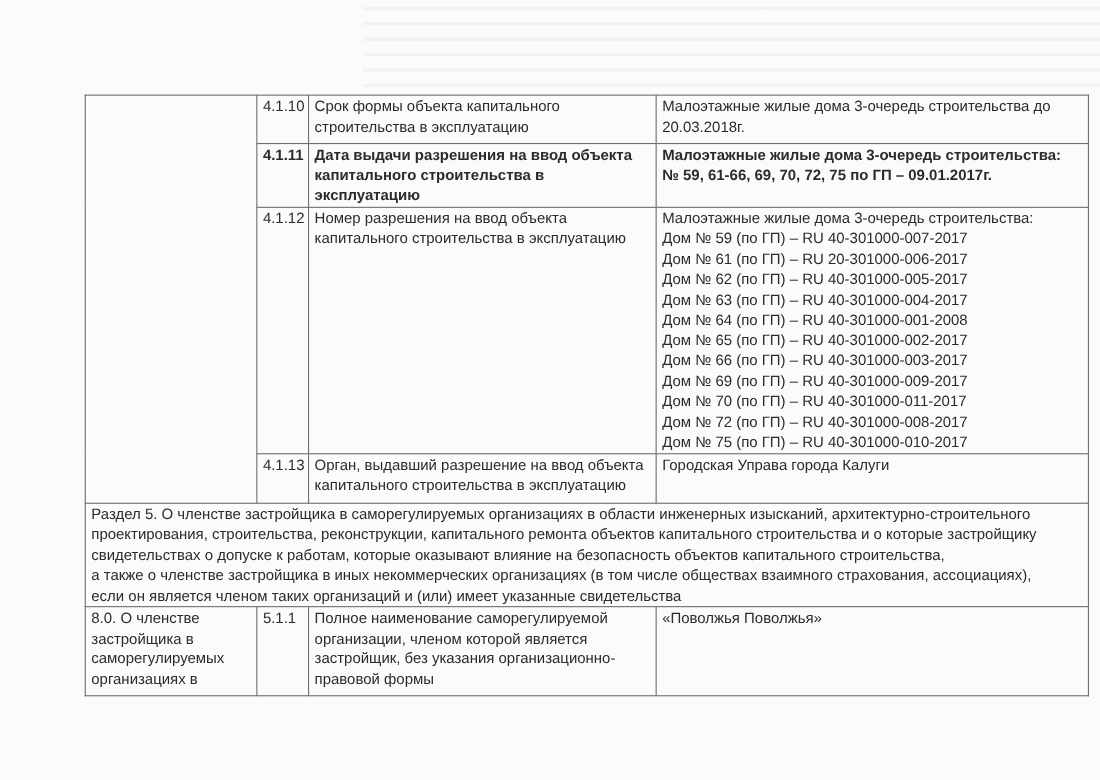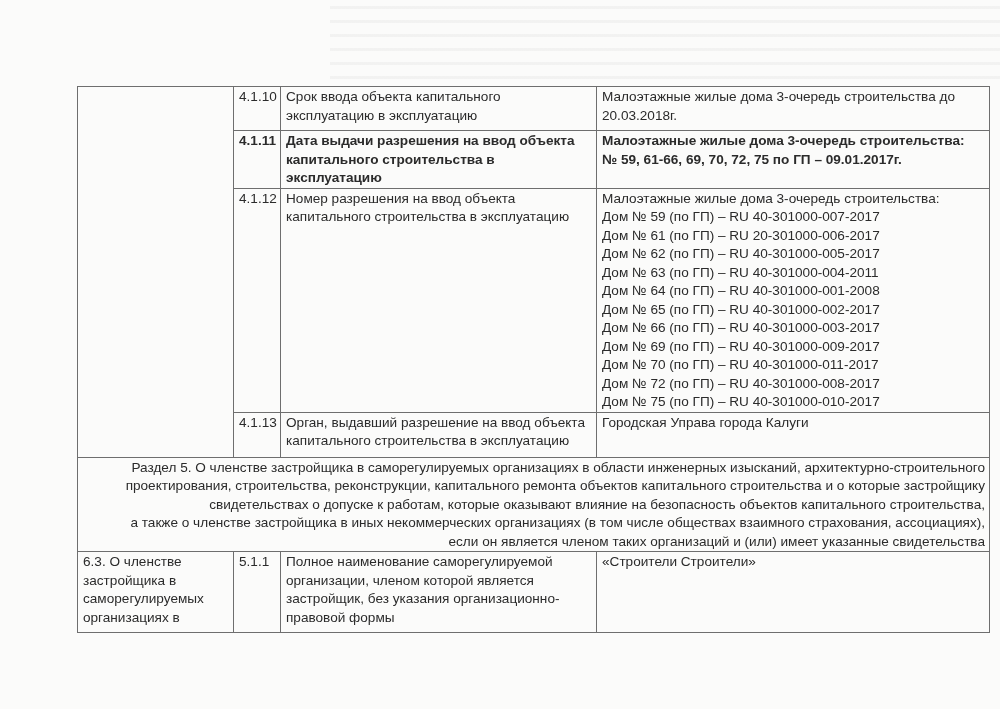--- a/index.html
+++ b/index.html
@@ -47,21 +47,21 @@
       vertical-align: top;
       padding: 1px 4px 0 5px;
       margin-top: 26px;
     }
     col.c1 { width: 156px; }
     col.c2 { width: 47px; }
     col.c3 { width: 316px; }
     col.c4 { width: 393px; }
     td.num { padding-left: 4px; }
     td.section {
-      text-align: right;
+      text-align: left;
       padding: 3px 8px 3px 8px;
     }
     tr.r1 td { height: 42px; }
     tr.r2 td { height: 44px; font-weight: bold; }
     tr.r3 td { height: 222px; }
     tr.r4 td { height: 43px; }
     tr.r6 td { height: 79px; }
     .line { display: block; }
   </style>
 </head>
@@ -73,40 +73,40 @@
   <colgroup>
     <col class="c1">
       <col class="c2">
       <col class="c3">
       <col class="c4">
   </colgroup>
   <tbody>
     <tr class="r1">
       <td rowspan="4"></td>
       <td class="num">4.1.10</td>
-      <td>Срок ввода объекта капитального эксплуатацию в эксплуатацию</td>
+      <td>Срок формы объекта капитального строительства в эксплуатацию</td>
       <td>Малоэтажные жилые дома 3-очередь строительства до 20.03.2018г.</td>
     </tr>
     <tr class="r2">
       <td class="num">4.1.11</td>
       <td>Дата выдачи разрешения на ввод объекта капитального строительства в эксплуатацию</td>
       <td>
         <span class="line">Малоэтажные жилые дома 3-очередь строительства:</span>
         <span class="line">№ 59, 61-66, 69, 70, 72, 75 по ГП – 09.01.2017г.</span>
       </td>
     </tr>
     <tr class="r3">
       <td class="num">4.1.12</td>
       <td>Номер разрешения на ввод объекта капитального строительства в эксплуатацию</td>
       <td>
         <span class="line">Малоэтажные жилые дома 3-очередь строительства:</span>
         <span class="line">Дом № 59 (по ГП) – RU 40-301000-007-2017</span>
         <span class="line">Дом № 61 (по ГП) – RU 20-301000-006-2017</span>
         <span class="line">Дом № 62 (по ГП) – RU 40-301000-005-2017</span>
-        <span class="line">Дом № 63 (по ГП) – RU 40-301000-004-2011</span>
+        <span class="line">Дом № 63 (по ГП) – RU 40-301000-004-2017</span>
         <span class="line">Дом № 64 (по ГП) – RU 40-301000-001-2008</span>
         <span class="line">Дом № 65 (по ГП) – RU 40-301000-002-2017</span>
         <span class="line">Дом № 66 (по ГП) – RU 40-301000-003-2017</span>
         <span class="line">Дом № 69 (по ГП) – RU 40-301000-009-2017</span>
         <span class="line">Дом № 70 (по ГП) – RU 40-301000-011-2017</span>
         <span class="line">Дом № 72 (по ГП) – RU 40-301000-008-2017</span>
         <span class="line">Дом № 75 (по ГП) – RU 40-301000-010-2017</span>
       </td>
     </tr>
     <tr class="r4">
@@ -117,19 +117,19 @@
     <tr class="r5">
       <td colspan="4" class="section">
         <span class="line">Раздел 5. О членстве застройщика в саморегулируемых организациях в области инженерных изысканий, архитектурно-строительного</span>
         <span class="line">проектирования, строительства, реконструкции, капитального ремонта объектов капитального строительства и о которые застройщику</span>
         <span class="line">свидетельствах о допуске к работам, которые оказывают влияние на безопасность объектов капитального строительства,</span>
         <span class="line">а также о членстве застройщика в иных некоммерческих организациях (в том числе обществах взаимного страхования, ассоциациях),</span>
         <span class="line">если он является членом таких организаций и (или) имеет указанные свидетельства</span>
       </td>
     </tr>
     <tr class="r6">
-      <td>6.3. О членстве застройщика в саморегулируемых организациях в</td>
+      <td>8.0. О членстве застройщика в саморегулируемых организациях в</td>
       <td class="num">5.1.1</td>
       <td>Полное наименование саморегулируемой организации, членом которой является застройщик, без указания организационно-правовой формы</td>
-      <td>«Строители Строители»</td>
+      <td>«Поволжья Поволжья»</td>
     </tr>
   </tbody>
 </table>
 
 </body></html>

